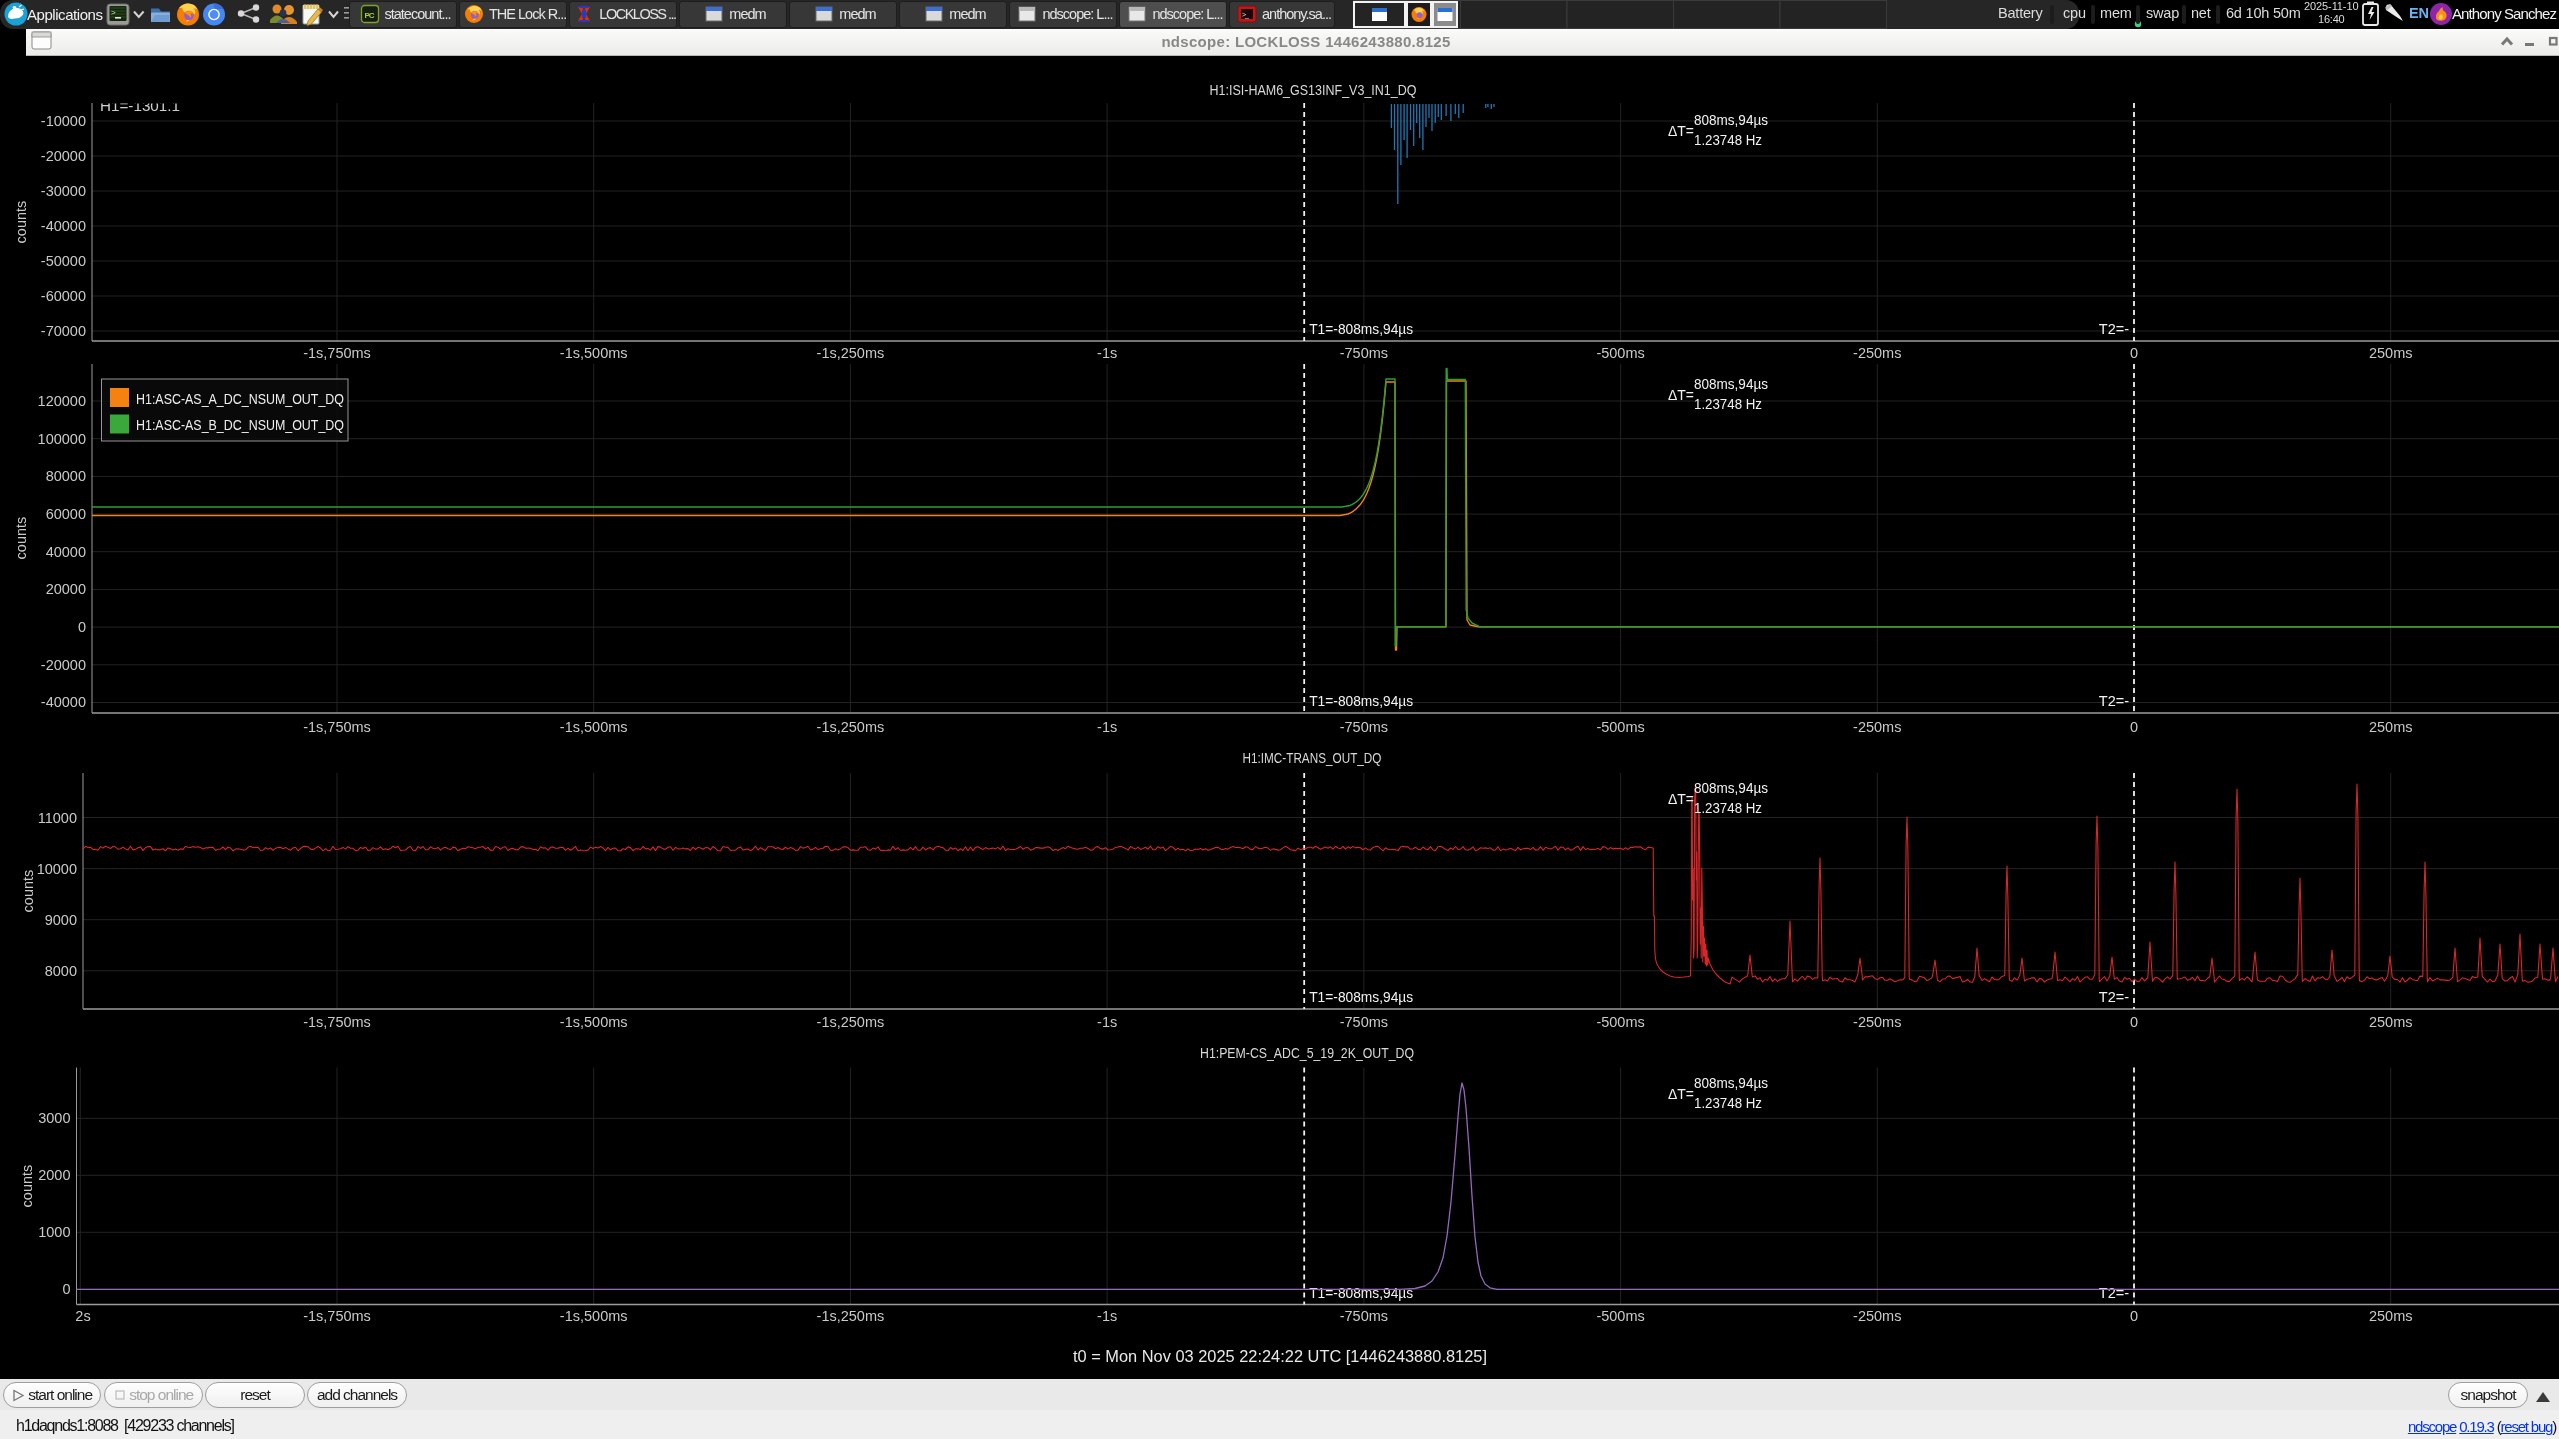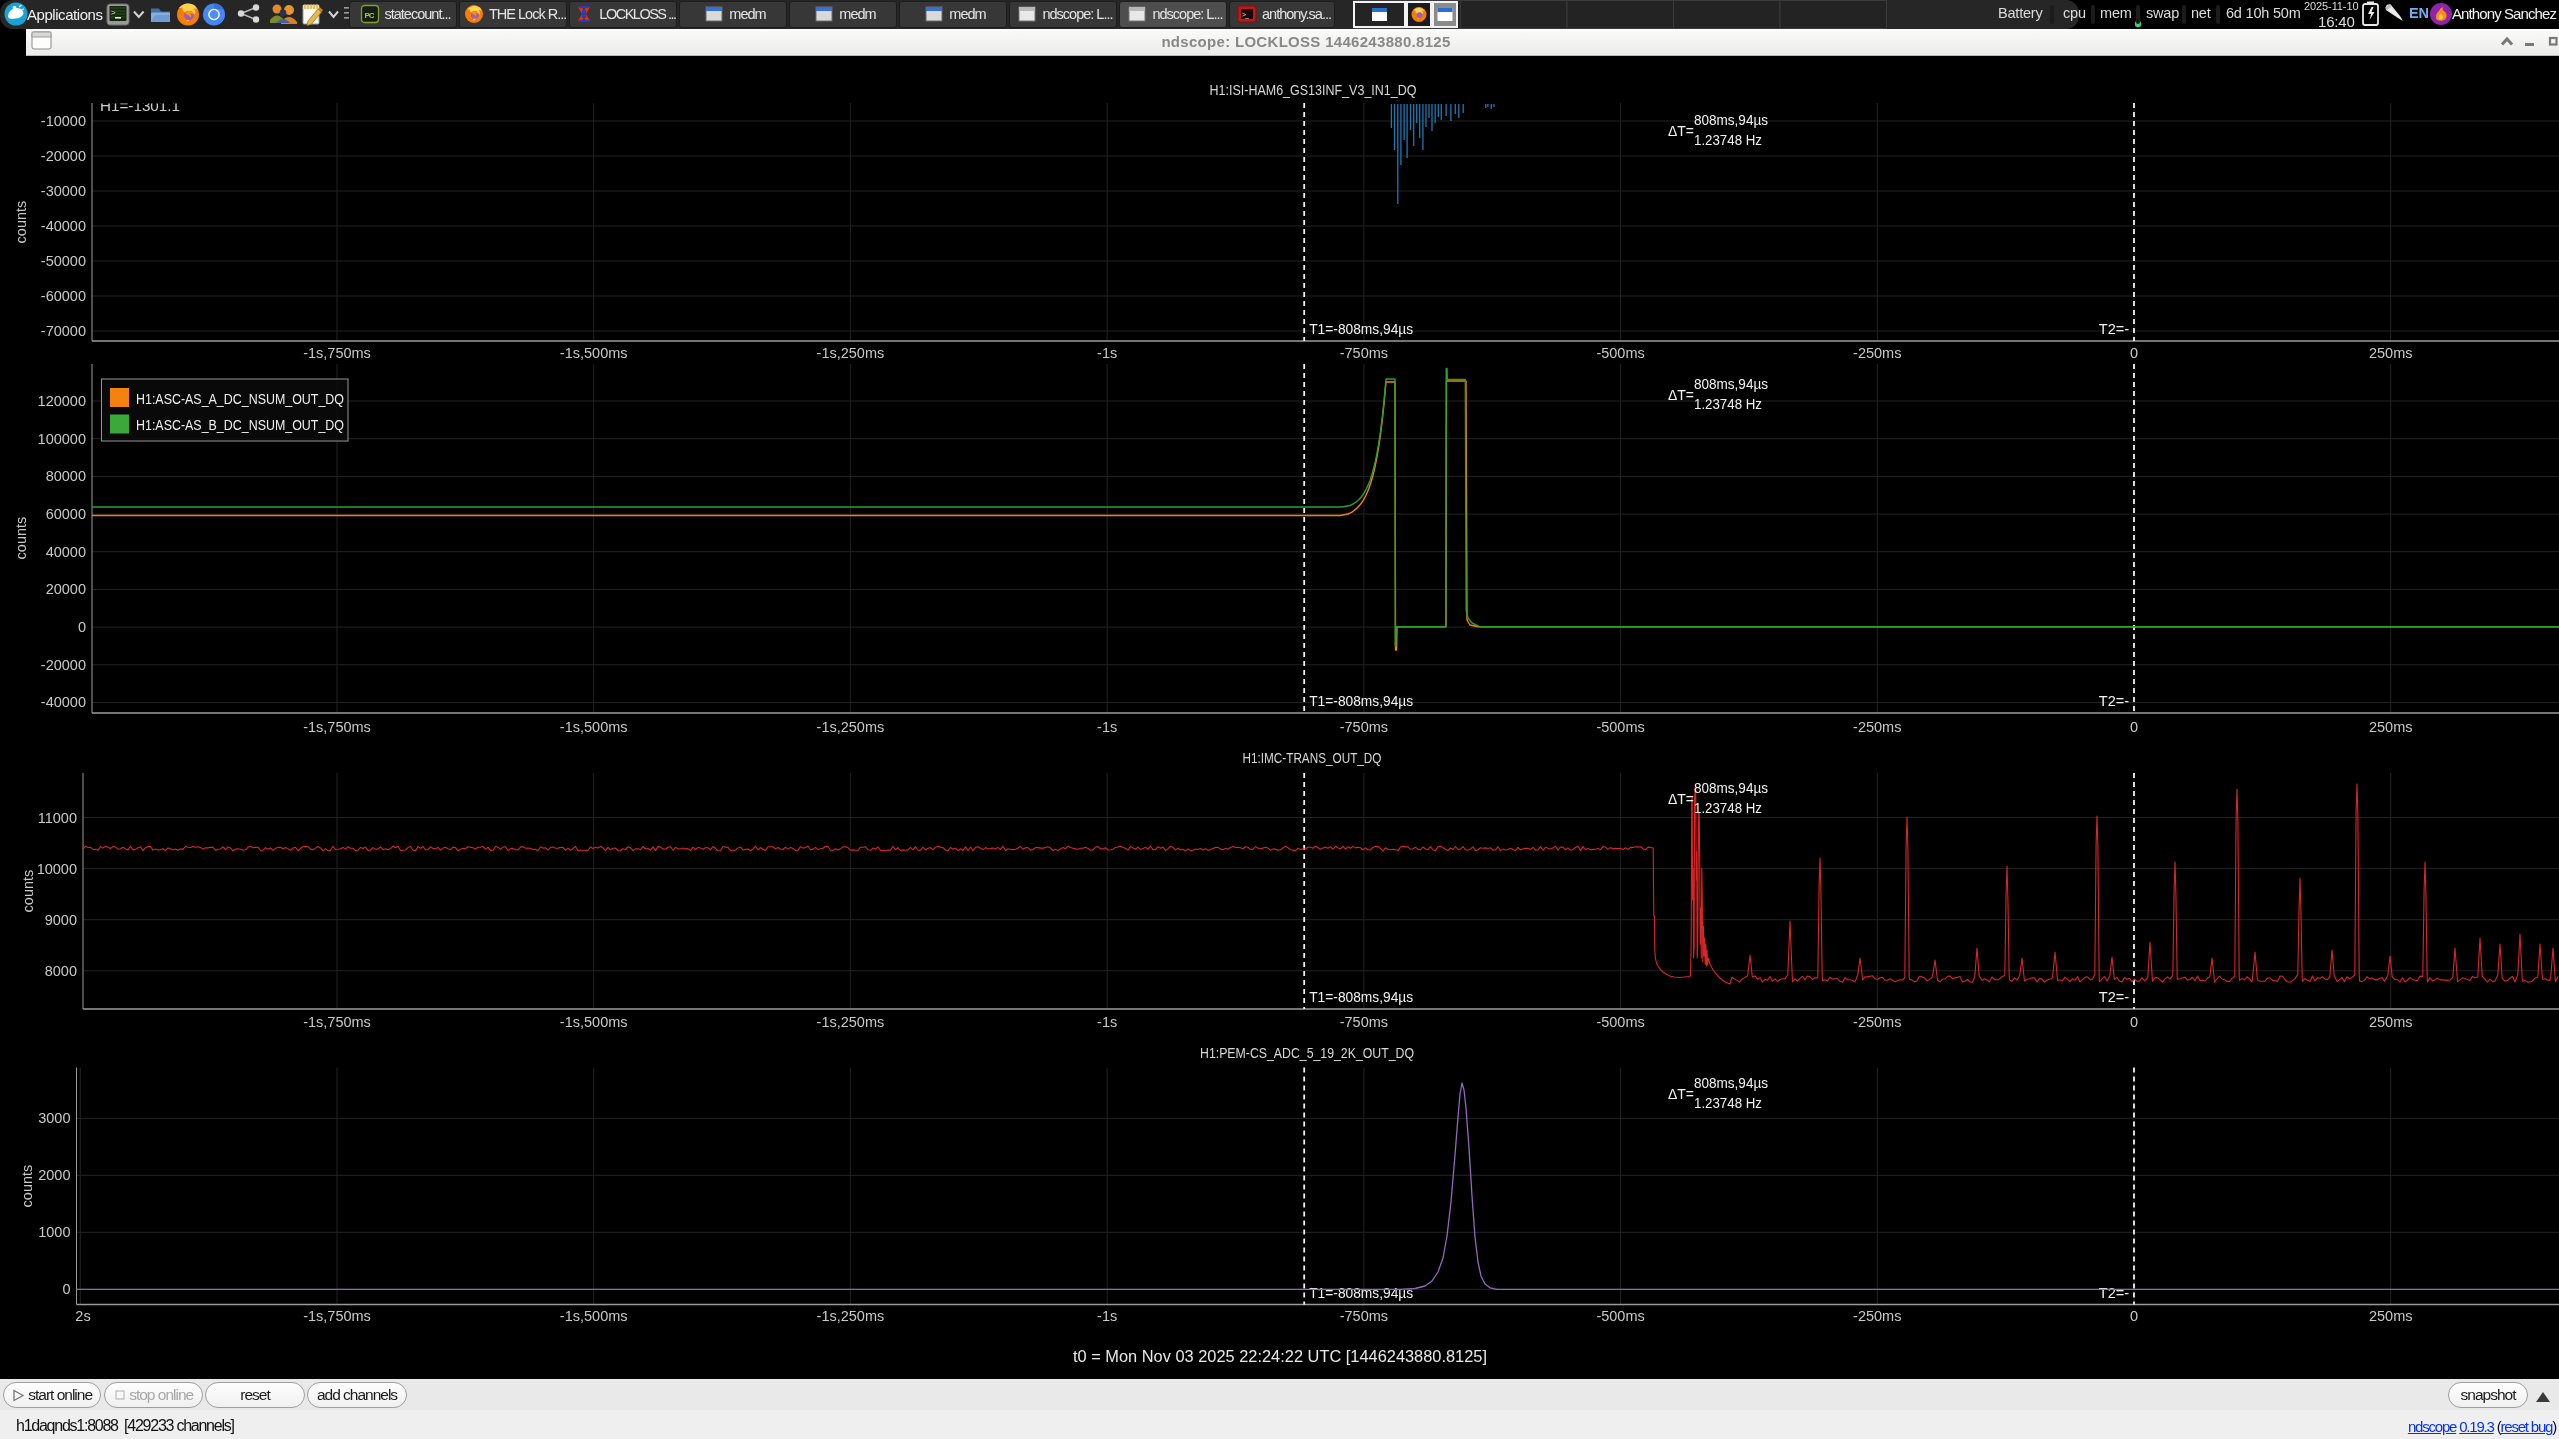--- a/index.html
+++ b/index.html
@@ -142,21 +142,21 @@
 <span class="tbtxt" style="left:2063px">cpu</span>
 <div class="sep" style="left:2091px"></div>
 <span class="tbtxt" style="left:2100px">mem</span>
 <div class="sep" style="left:2136px"></div>
 <span class="tbtxt" style="left:2146px">swap</span>
 <div class="sep" style="left:2182px"></div>
 <span class="tbtxt" style="left:2191px">net</span>
 <div class="sep" style="left:2216px"></div>
 <span class="tbtxt" style="left:2226px">6d 10h 50m</span>
 <span class="tbtxt" style="left:2304px; top:0px; font-size:11px; letter-spacing:-0.1px">2025-11-10</span>
-<span class="tbtxt" style="left:2318px; top:13px; font-size:15px">16:40</span>
+<span class="tbtxt" style="left:2318px; top:13px; font-size:11px">16:40</span>
 <span class="tbtxt" style="left:2409px; color:#6cb2f2; font-weight:bold">EN</span>
 <span class="tbtxt" style="left:2452px; color:#f2f2f2; font-size:15px; letter-spacing:-0.9px">Anthony Sanchez</span>
 </div>
 
 <div id="titlebar">
 <svg width="2559" height="27" style="position:absolute;left:0;top:0">
   <rect x="6" y="3" width="19" height="17" rx="2" fill="#fdfdfd" stroke="#8a8a8a"></rect>
   <rect x="6" y="3" width="19" height="5" fill="#d8d8d6" stroke="#8a8a8a" stroke-width="0.8"></rect>
   <text x="1280" y="18" font-size="15" font-weight="bold" fill="#888887" text-anchor="middle" letter-spacing="0.3">ndscope: LOCKLOSS 1446243880.8125</text>
   <g stroke="#787878" fill="none">

